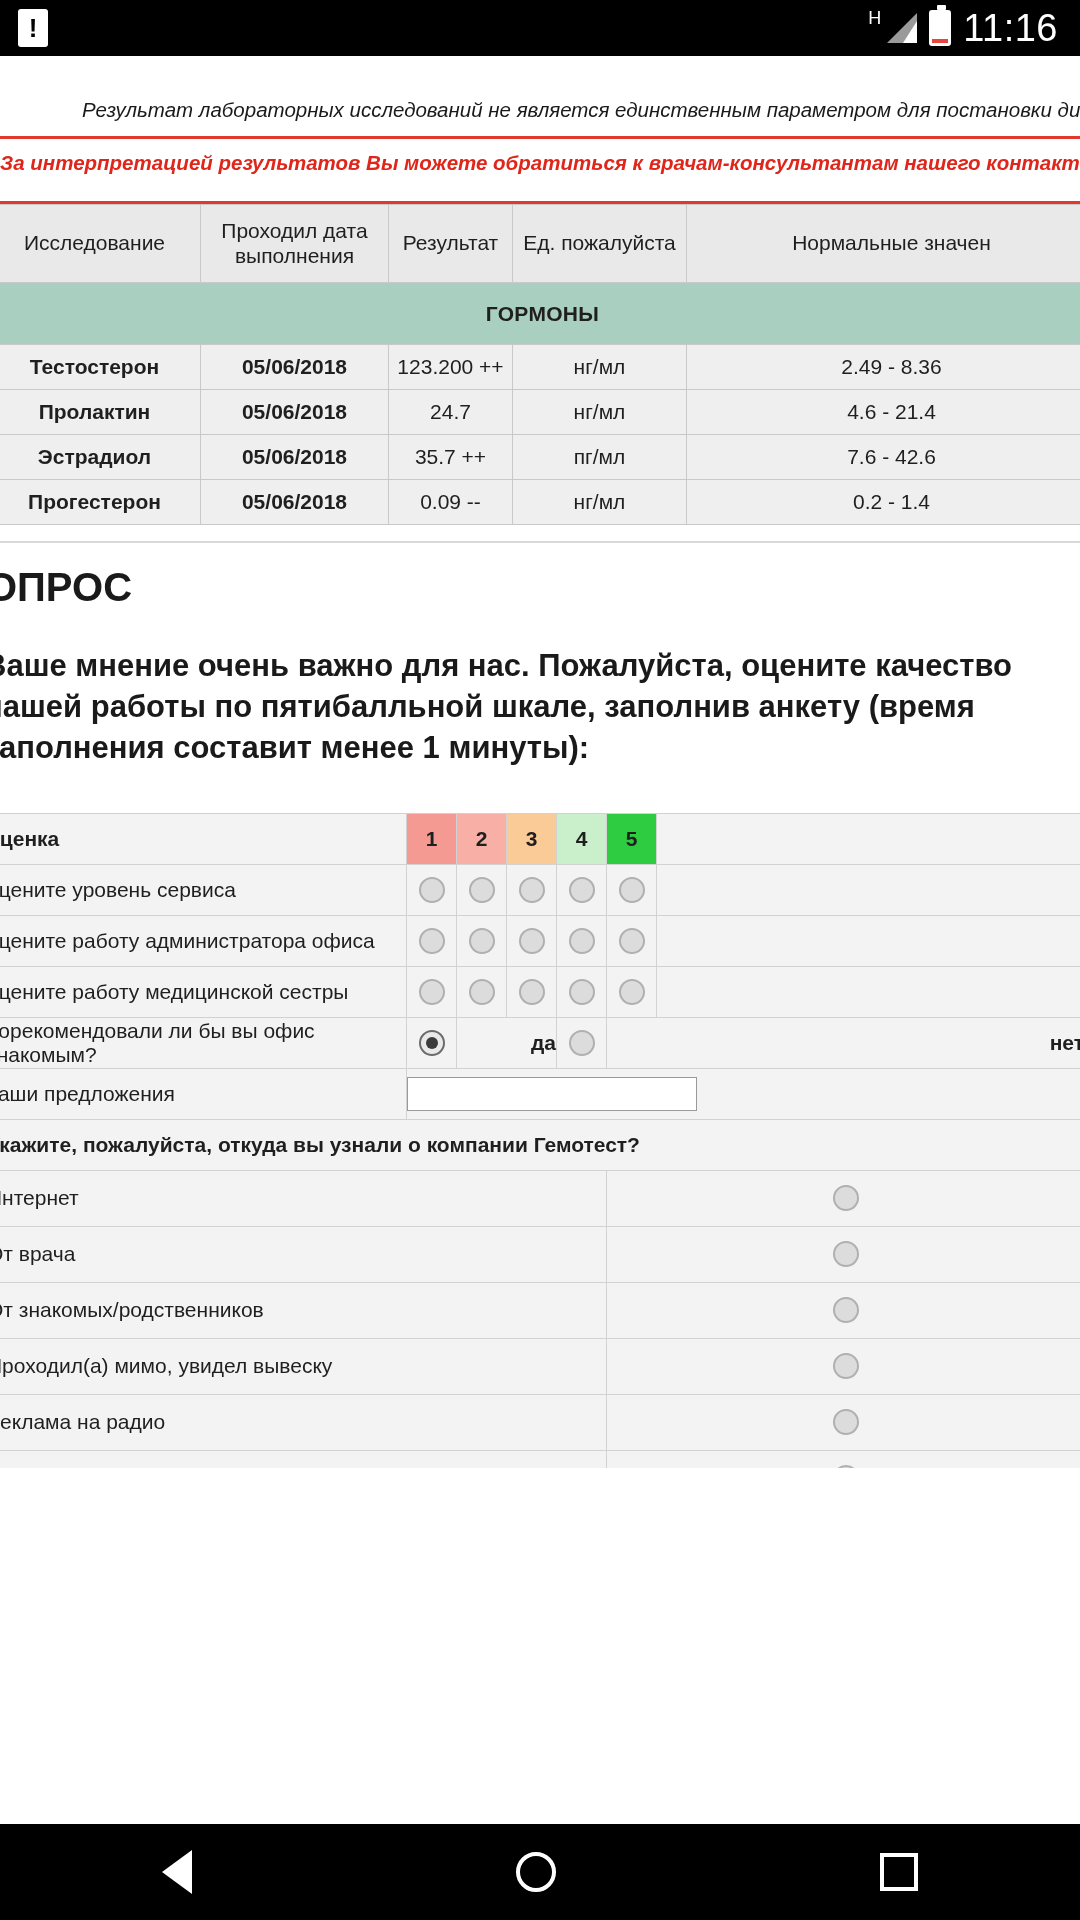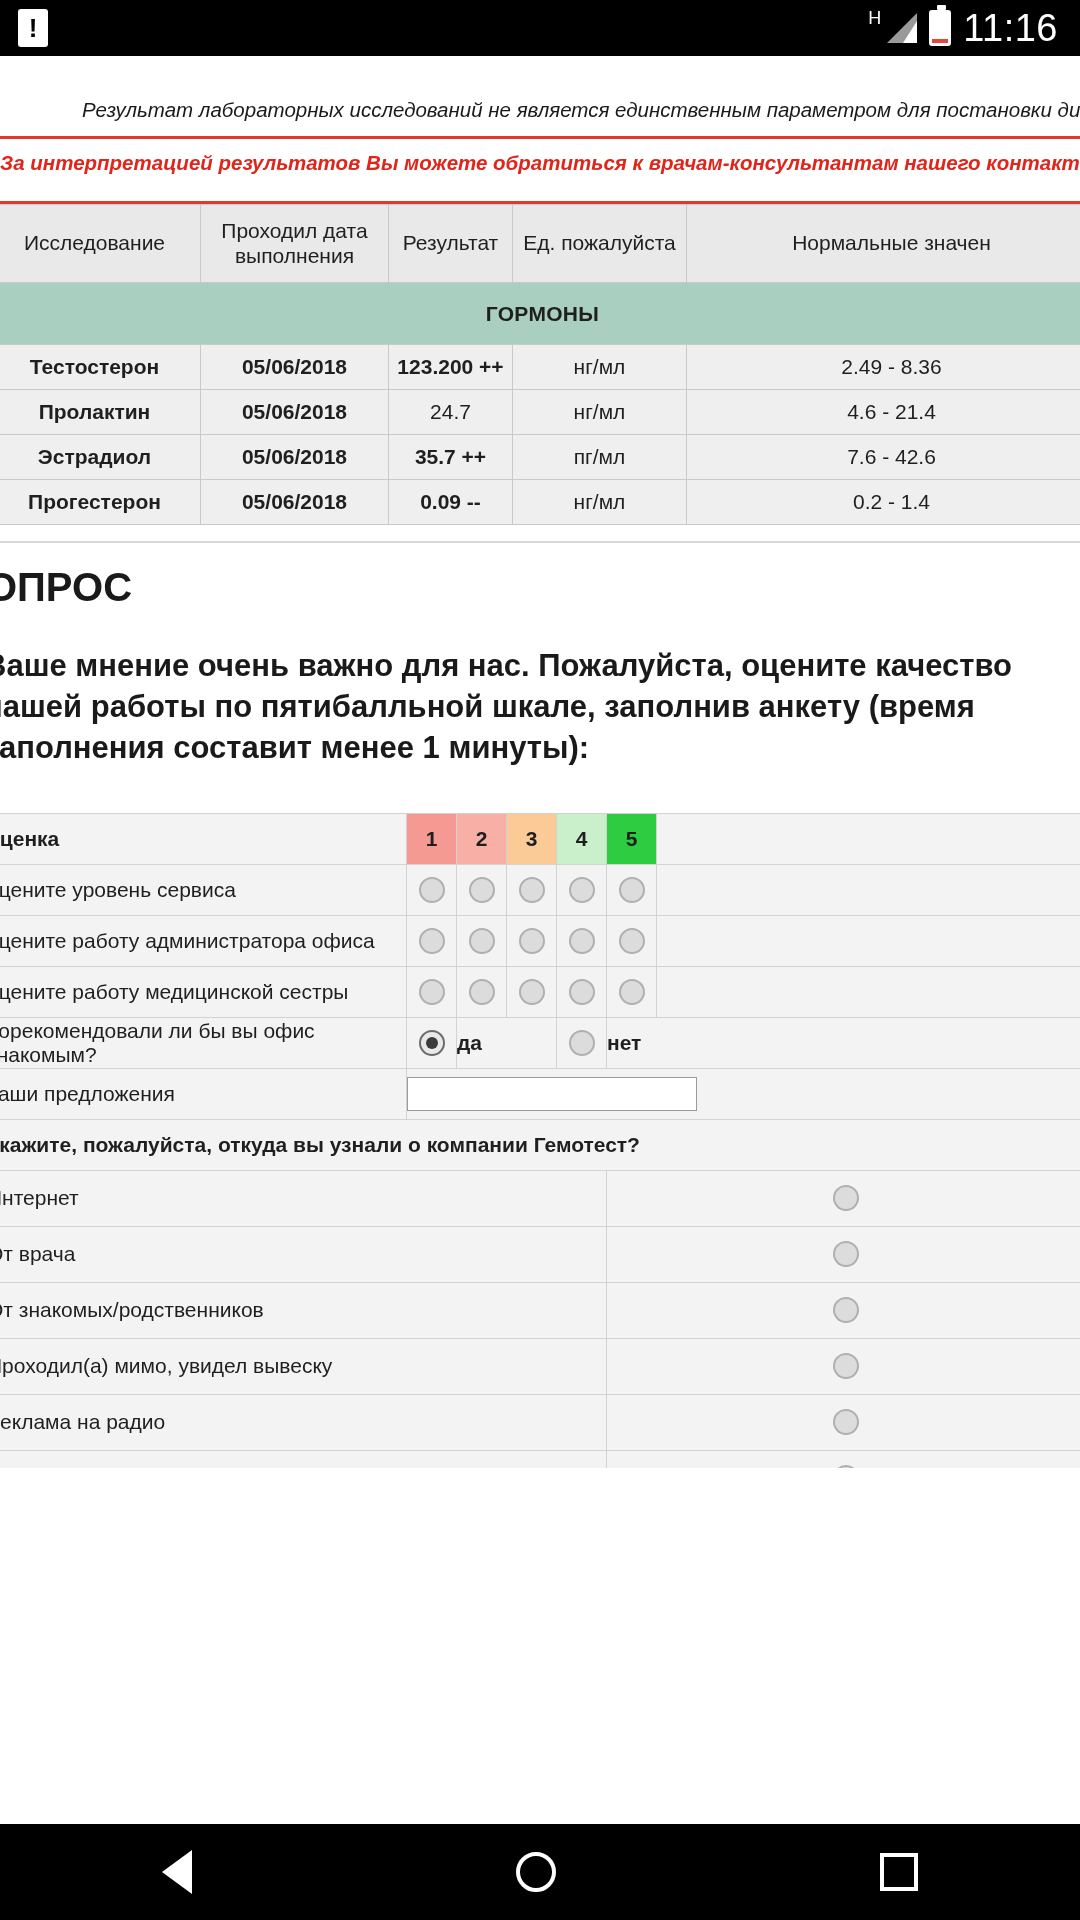--- a/index.html
+++ b/index.html
@@ -119,21 +119,21 @@
   .col-unit   { width: 174px; }
   .col-norm   { width: 410px; }
   tr.group td {
     background: #a9cfc1;
     font-weight: bold;
     height: 62px;
     letter-spacing: 0.3px;
   }
   td.study { font-weight: bold; }
   td.date  { font-weight: bold; }
-  td.value { font-weight: bold; }
+  td.value { font-weight: normal; }
   td.value.normal { font-weight: normal; }
 
   .divider { height: 2px; background: #d9d9d9; margin: 16px 0 0 0; }
 
   
   h1.survey-title {
     font-size: 40px;
     font-weight: bold;
     color: #1a1a1a;
     margin: 22px 0 0 -14px;
@@ -198,21 +198,21 @@
     border-color: #6b6b6b;
   }
   .radio.checked::after {
     content: "";
     position: absolute;
     left: 5px; top: 5px;
     width: 12px; height: 12px;
     border-radius: 50%;
     background: #3b3b3b;
   }
-  .yn-label { font-weight: bold; padding-left: 10px; text-align: left; font-size: 22px; }
+  .yn-label { font-weight: bold; padding-left: 10px; text-align: right; font-size: 22px; }
   .sugg-input {
     width: 290px; height: 34px;
     border: 1px solid #9a9a9a;
     background: #ffffff;
     display: inline-block;
     vertical-align: middle;
   }
   .sugg-cell { text-align: left; padding-left: 8px; }
   .source-head {
     font-weight: bold;

